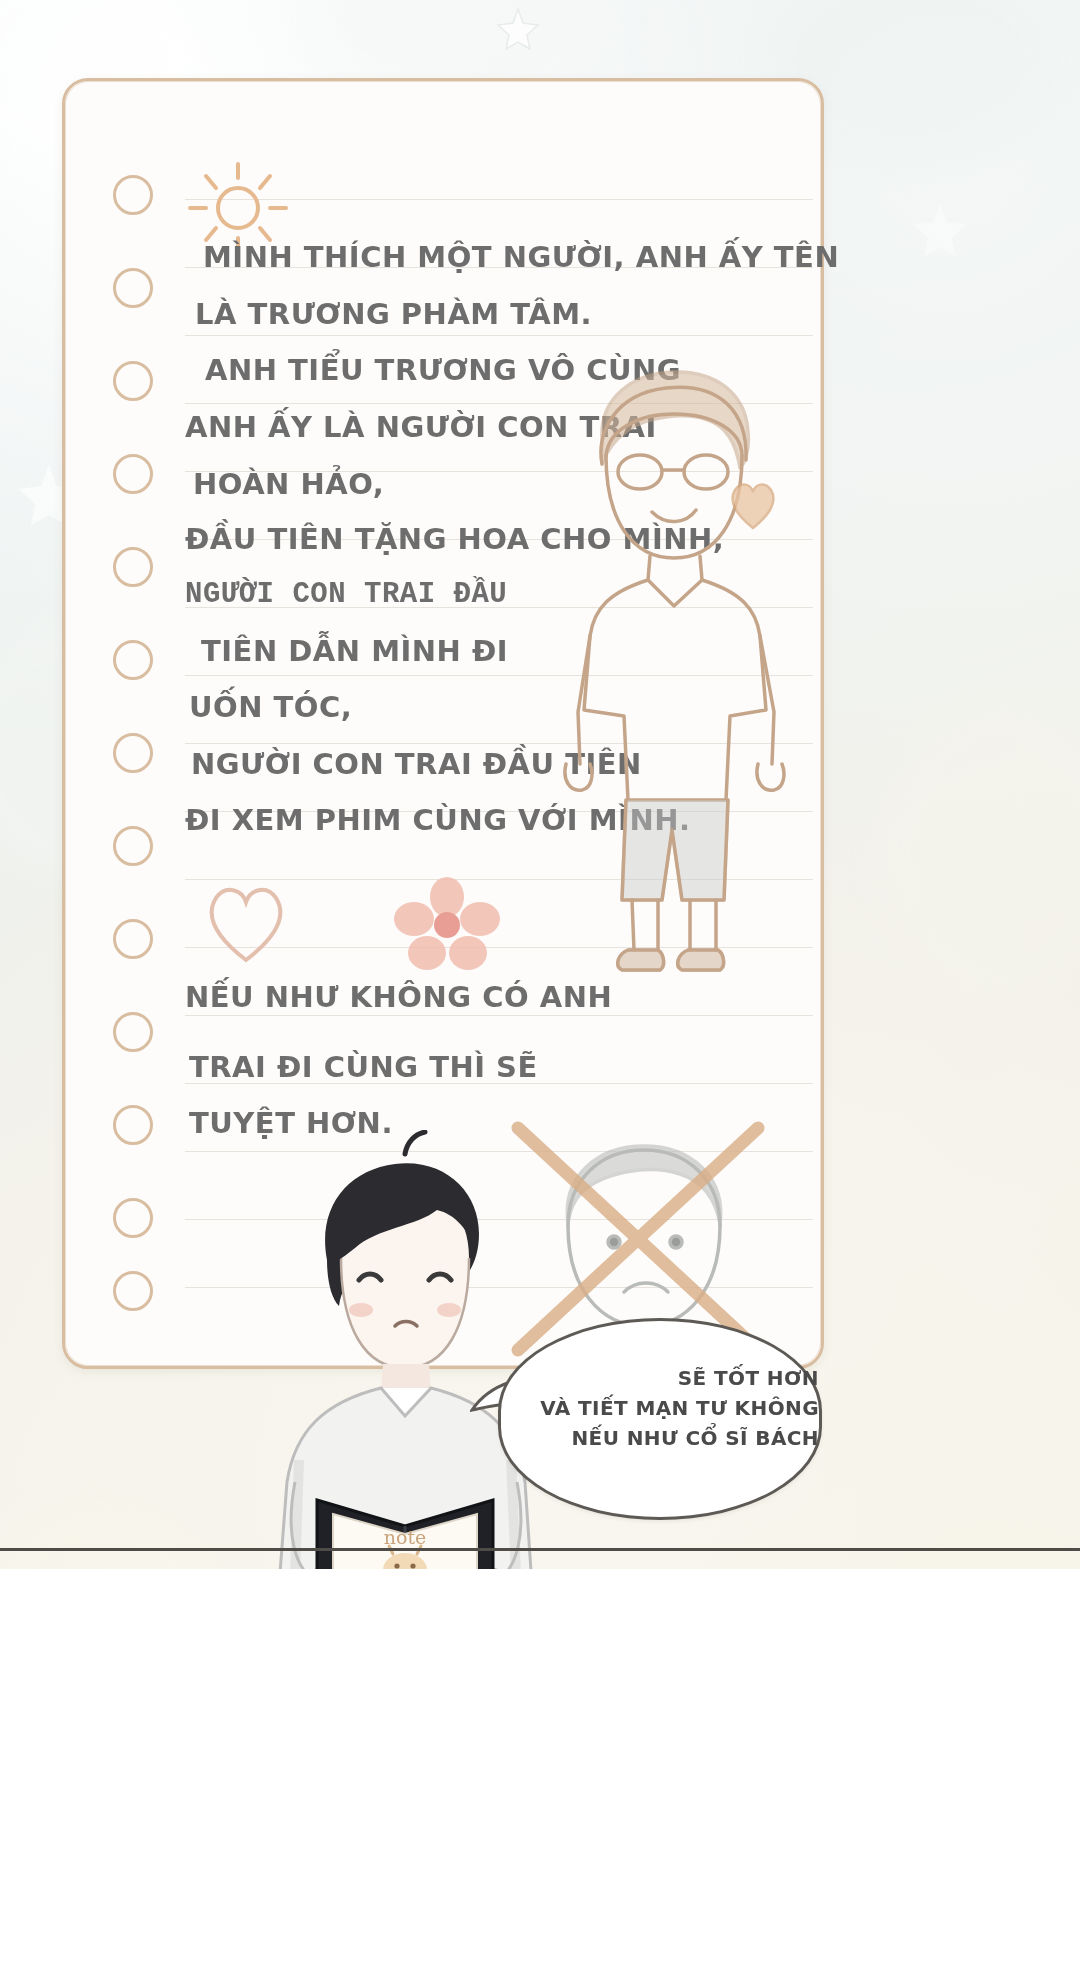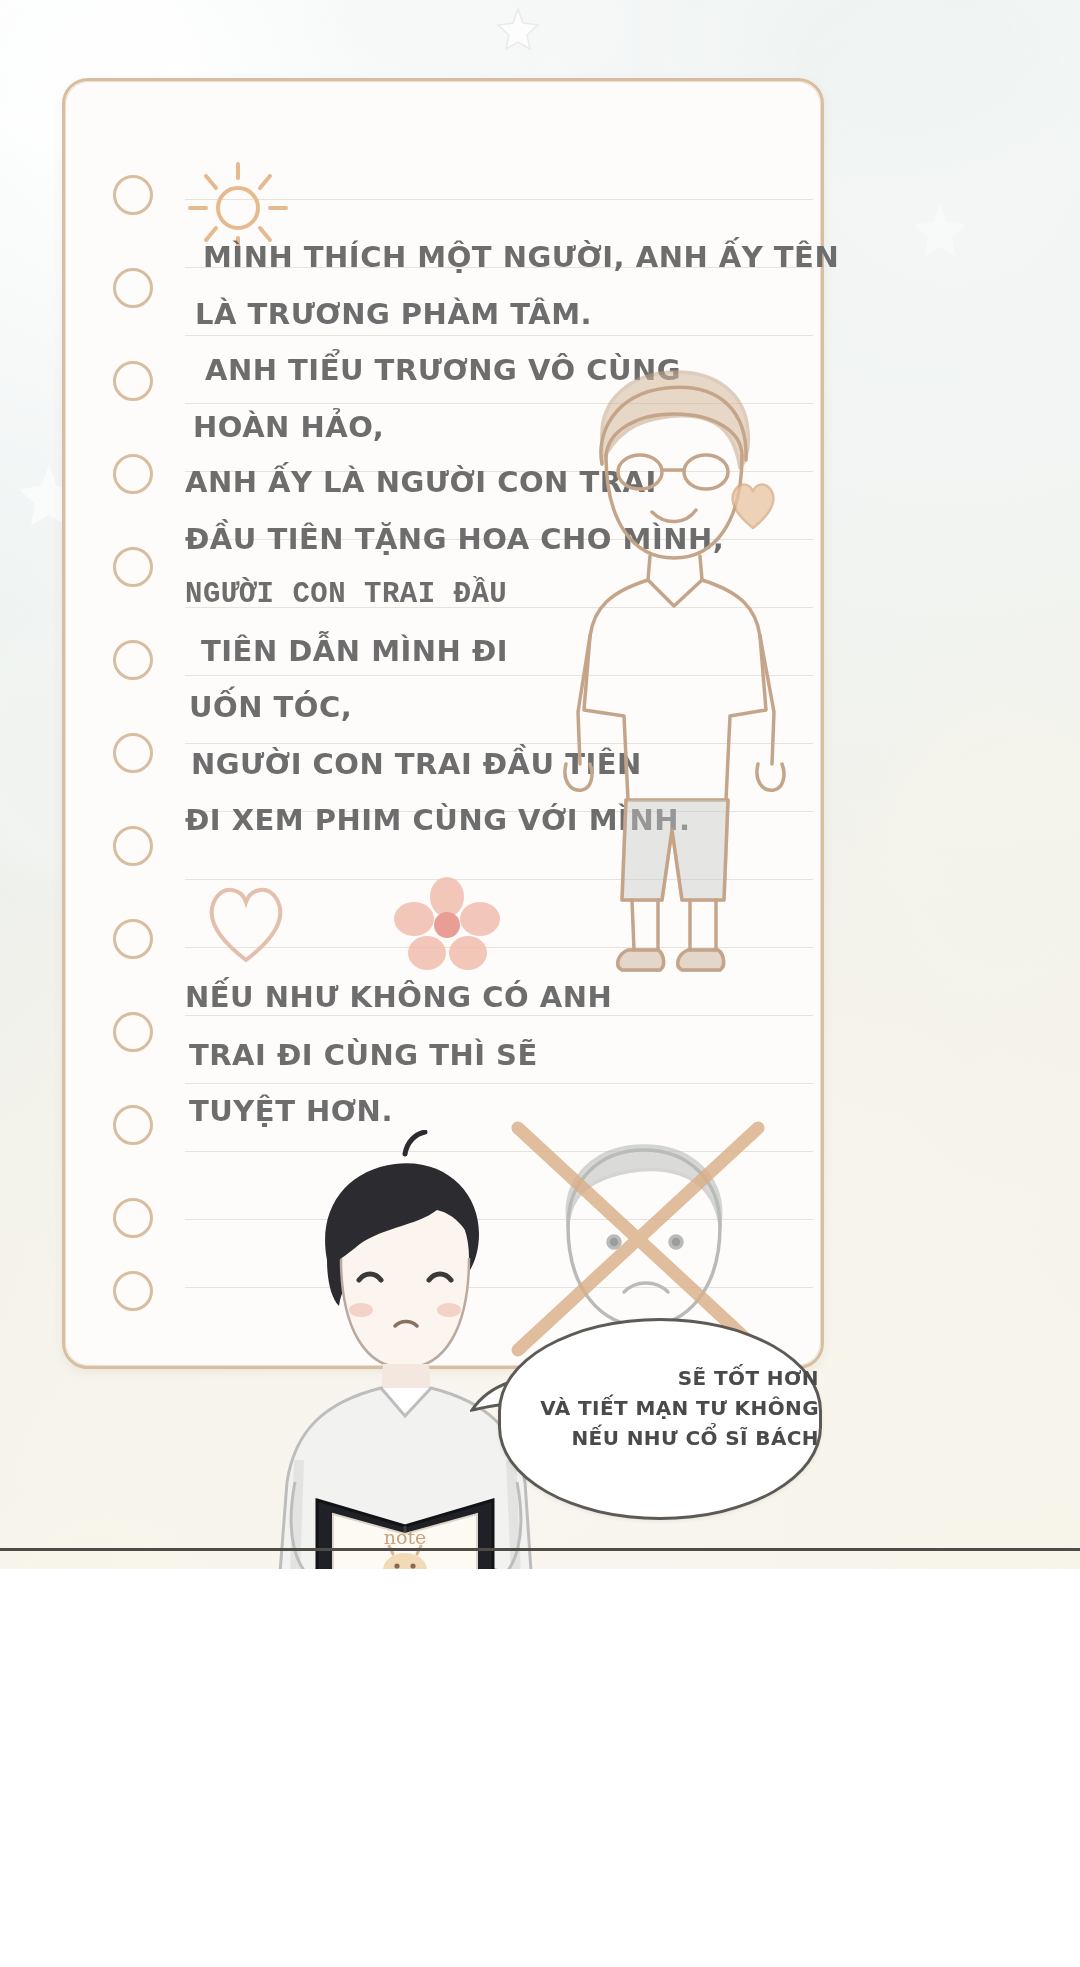--- a/index.html
+++ b/index.html
@@ -226,32 +226,32 @@
       <line x1="28" y1="90" x2="38" y2="78"></line>
       <line x1="92" y1="90" x2="82" y2="78"></line>
       <line x1="60" y1="102" x2="60" y2="88"></line>
     </g>
   </svg>
 
   <div class="note-text-block">
     <div class="note-line" style="margin-left:18px; margin-bottom:23px;">MÌNH THÍCH MỘT NGƯỜI, ANH ẤY TÊN</div>
     <div class="note-line" style="margin-left:10px; margin-bottom:22px;">LÀ TRƯƠNG PHÀM TÂM.</div>
     <div class="note-line" style="margin-left:20px; margin-bottom:23px;">ANH TIỂU TRƯƠNG VÔ CÙNG</div>
+    <div class="note-line" style="margin-left:0px; margin-bottom:23px;">ANH ẤY LÀ NGƯỜI CON TRAI</div>
     <div class="note-line" style="margin-left:8px; margin-bottom:21px;">HOÀN HẢO,</div>
-    <div class="note-line" style="margin-left:0px; margin-bottom:23px;">ANH ẤY LÀ NGƯỜI CON TRAI</div>
     <div class="note-line" style="margin-left:0px; margin-bottom:22px;">ĐẦU TIÊN TẶNG HOA CHO MÌNH,</div>
     <div class="note-line" style="margin-left:0px; margin-bottom:23px;font-family:Liberation Mono, monospace;">NGƯỜI CON TRAI ĐẦU</div>
     <div class="note-line" style="margin-left:16px; margin-bottom:22px;">TIÊN DẪN MÌNH ĐI</div>
     <div class="note-line" style="margin-left:4px; margin-bottom:23px;">UỐN TÓC,</div>
     <div class="note-line" style="margin-left:6px; margin-bottom:22px;">NGƯỜI CON TRAI ĐẦU TIÊN</div>
     <div class="note-line" style="margin-left:0px;">ĐI XEM PHIM CÙNG VỚI MÌNH.</div>
   </div>
 
   <div class="note-text-block" style="top:980px;">
-    <div class="note-line" style="margin-left:0px; margin-bottom:24px;">NẾU NHƯ KHÔNG CÓ ANH</div>
+    <div class="note-line" style="margin-left:0px; margin-bottom:36px;">NẾU NHƯ KHÔNG CÓ ANH</div>
     <div class="note-line" style="margin-left:4px; margin-bottom:22px;">TRAI ĐI CÙNG THÌ SẼ</div>
     <div class="note-line" style="margin-left:4px;">TUYỆT HƠN.</div>
   </div>
 
   <svg class="char" style="left:540px; top:360px;" width="280" height="620" viewBox="0 0 280 620">
     <g fill="none" stroke="#c5a58a" stroke-width="3.5" stroke-linecap="round" stroke-linejoin="round">
 
       <path d="M62 78 C60 38 92 14 132 12 C176 10 206 34 208 72 C210 92 204 104 200 108 C196 82 186 66 168 60 C146 52 108 56 88 70 C74 80 66 92 62 104 Z" fill="#d6b99e" opacity=".55"></path>
       <path d="M62 104 C56 74 74 34 126 28 C180 22 208 52 206 100"></path>
 

